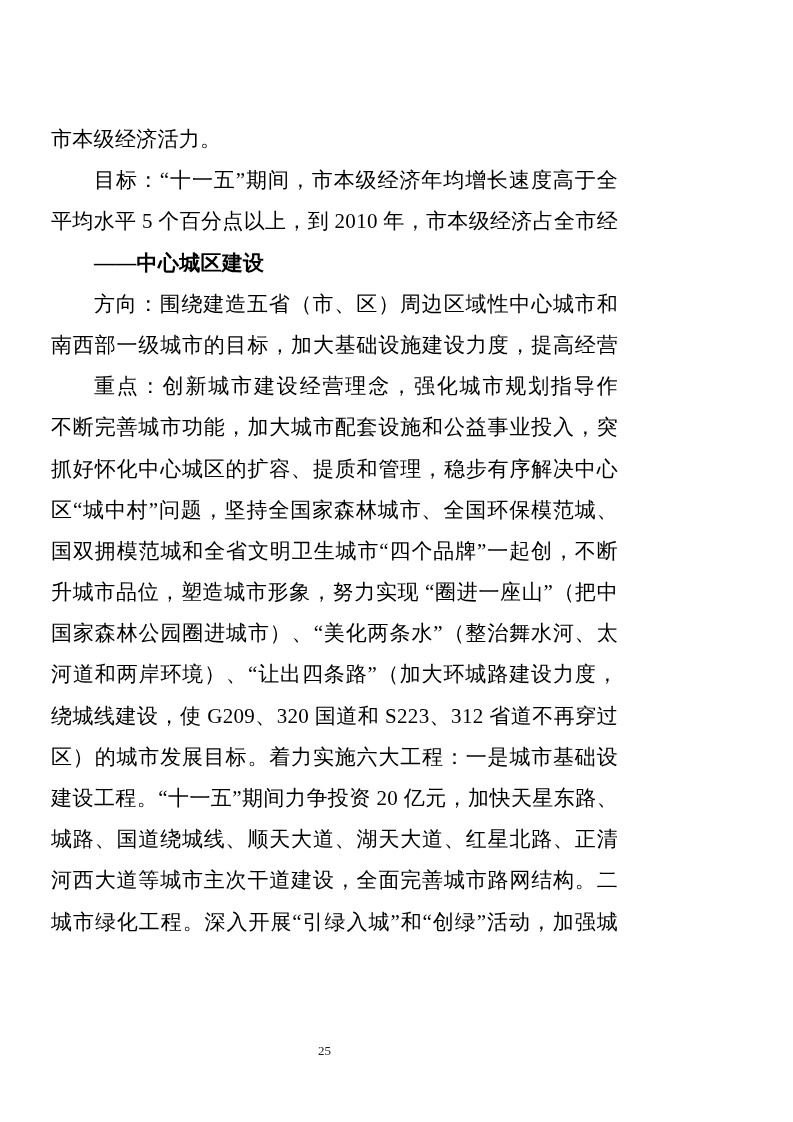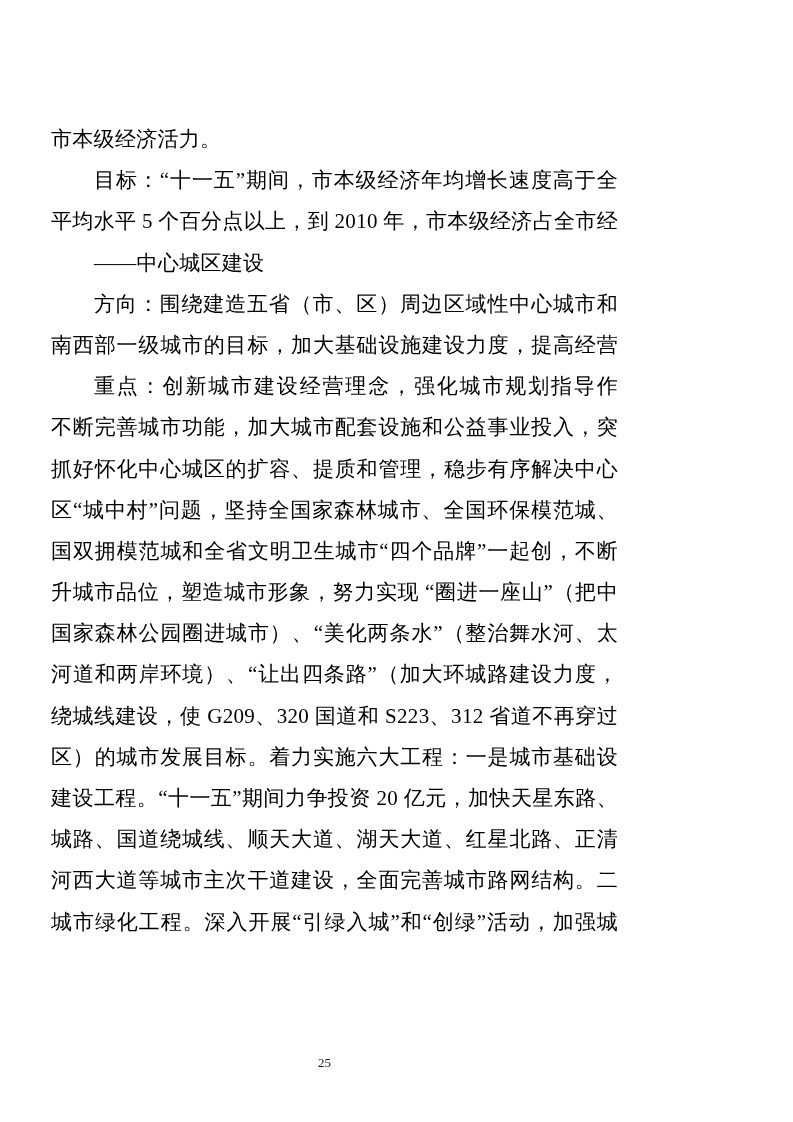--- a/index.html
+++ b/index.html
@@ -32,27 +32,27 @@
   .line.fill {
     text-align: justify;
     text-align-last: justify;
     -moz-text-align-last: justify;
     text-justify: inter-character;
   }
   .line.indent {
     padding-left: 43px;
   }
   .line.bold {
-    font-weight: 400;
+    font-weight: 700;
   }
   .page-number {
     position: absolute;
     left: 0;
     right: 0;
-    bottom: 52px;
+    bottom: 64px;
     text-align: center;
     font-size: 13px;
     line-height: 15px;
     color: #1a1a1a;
     font-family: "Liberation Serif", "DejaVu Serif", serif;
   }
 </style>
 </head>
 <body>
 

